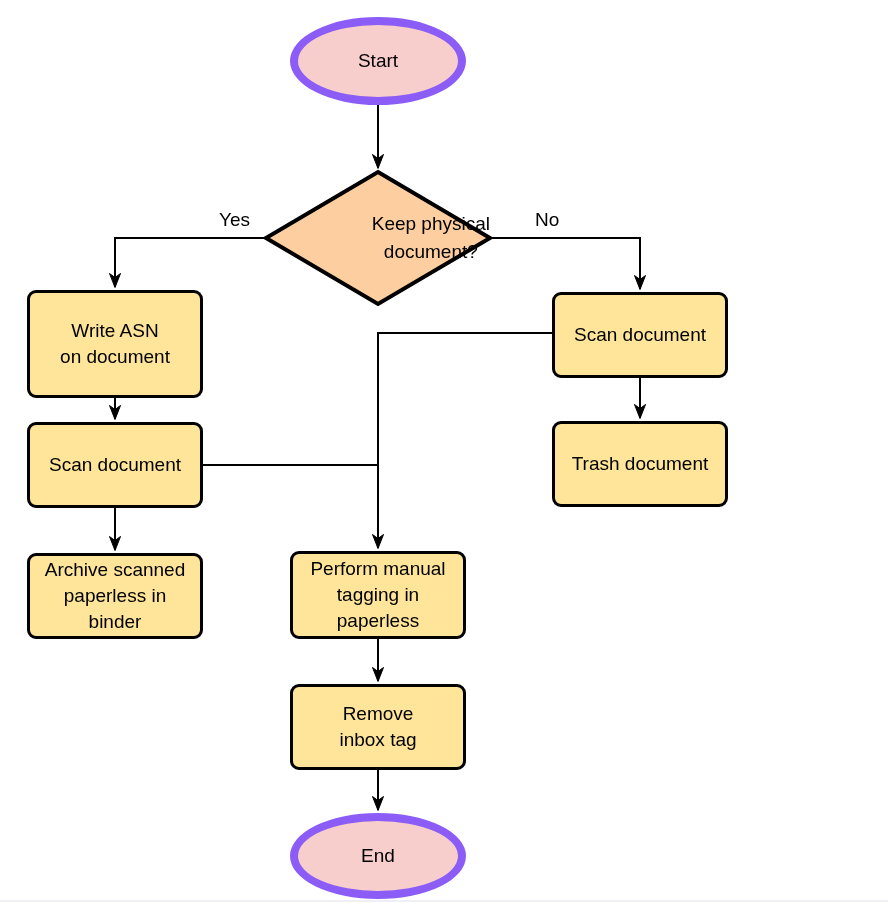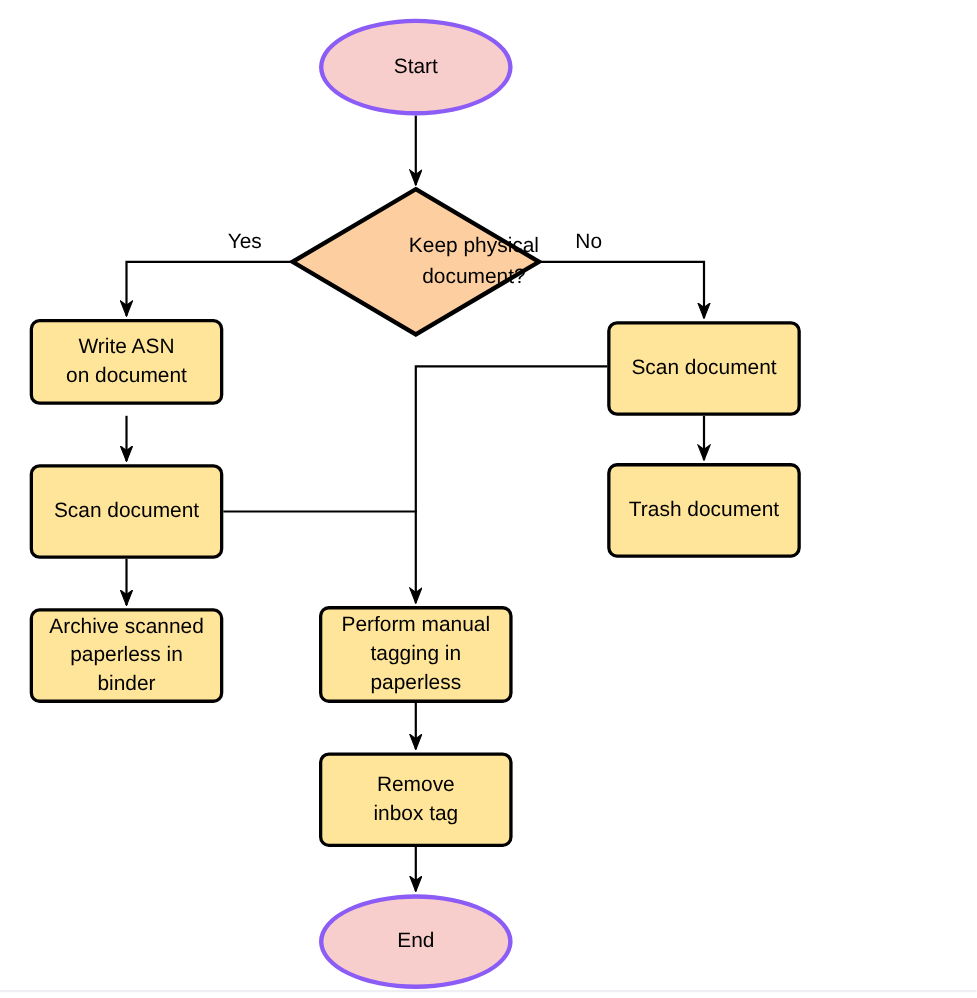--- a/index.html
+++ b/index.html
@@ -33,37 +33,38 @@
     white-space: pre-line;
     box-sizing: border-box;
   }
   .process {
     background: #FFE599;
     border: 3px solid #000000;
     border-radius: 9px;
   }
   .terminal {
     background: #F8CECC;
-    border: 4px solid #8b5cf6;
+    border: 8px solid #8b5cf6;
     border-radius: 50%;
   }
   .decision-label {
     position: absolute;
     display: flex;
     align-items: center;
     justify-content: flex-end;
     text-align: center;
     font-size: 19px;
     line-height: 28px;
     white-space: pre-line;
   }
   .edge-label {
     position: absolute;
     font-size: 19px;
     line-height: 22px;
+    margin-left: 12px;
   }
   .annotation {
     position: absolute;
     font-size: 19.5px;
     line-height: 28px;
     font-style: italic;
     white-space: pre-line;
   }
   .footer-line {
     position: absolute;
@@ -105,21 +106,21 @@
   </div>
 
   <div class="decision-label" style="left:266px; top:175px; width:224px; height:126px;">
     <span>Keep physical
 document?</span>
   </div>
 
   <span class="edge-label" style="left:207px; top:209px;">Yes</span>
   <span class="edge-label" style="left:523px; top:209px;">No</span>
 
-  <div class="node process" style="left:27px; top:290px; width:176px; height:78px;text-align:center;">
+  <div class="node process" style="left:27px; top:290px; width:176px; height:108px;text-align:center;">
     <span>Write ASN
 on document</span>
   </div>
 
   <div class="node process" style="left:27px; top:422px; width:176px; height:86px;">
     <span>Scan document</span>
   </div>
 
   <div class="node process" style="left:27px; top:553px; width:176px; height:86px;">
     <span>Archive scanned

